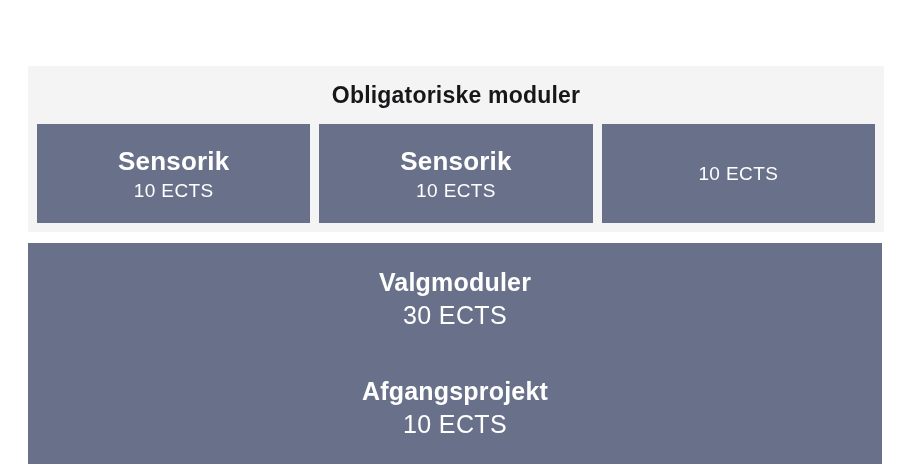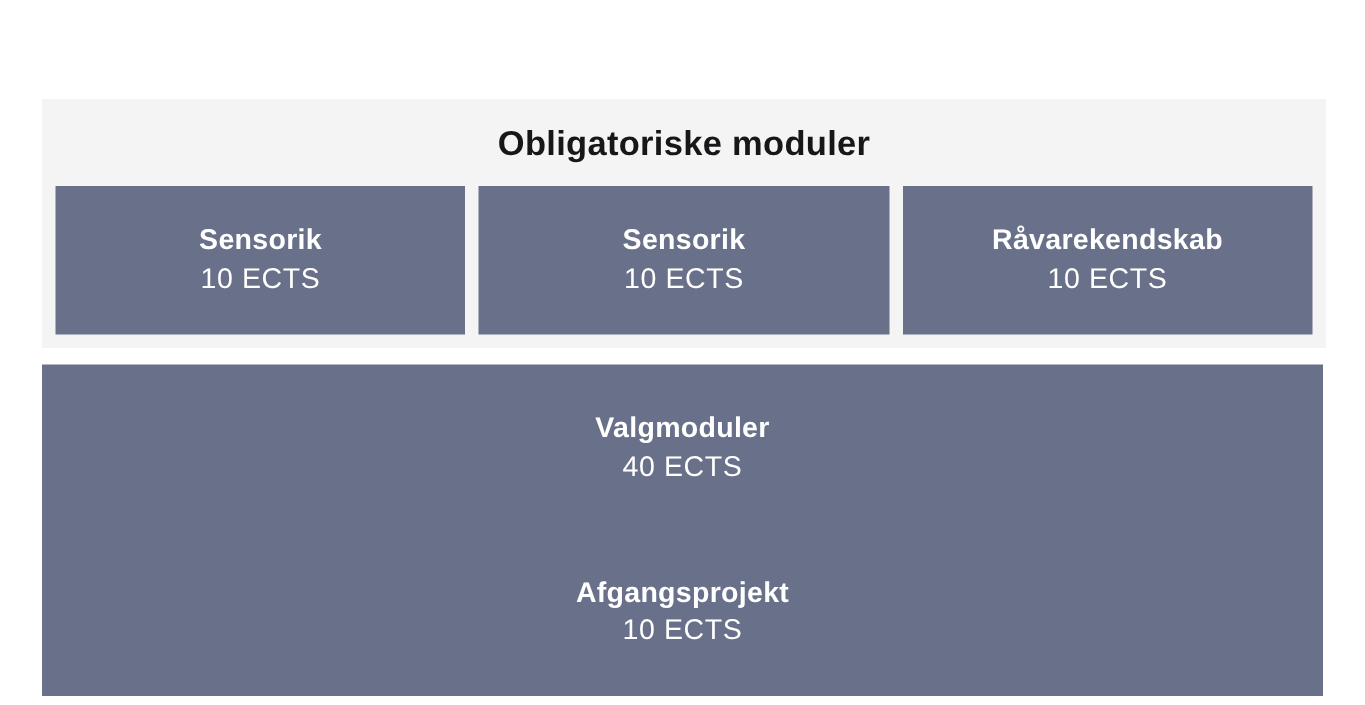--- a/index.html
+++ b/index.html
@@ -69,21 +69,21 @@
     box-sizing: border-box;
     text-align: center;
   }
 
   .module-row .block {
     flex: 1 1 0;
     height: 99px;
   }
 
   .block .block-name {
-    font-size: 19px;
+    font-size: 26px;
     font-weight: bold;
     line-height: 1.32;
     letter-spacing: 0.2px;
     white-space: nowrap;
   }
 
   .block .block-ects {
     font-size: 19px;
     font-weight: normal;
     line-height: 1.32;
@@ -93,21 +93,21 @@
 
   
   .wide-bar {
     position: absolute;
     left: 28px;
     width: 854px;
   }
 
   .wide-bar .block-name,
   .wide-bar .block-ects {
-    font-size: 19px;
+    font-size: 25px;
   }
 
   .bar-electives {
     top: 207px;
     height: 111px;
   }
 
   .bar-final {
     top: 316px;
     height: 112px;
@@ -128,30 +128,29 @@
         <div class="block-name">Sensorik</div>
         <div class="block-ects">10 ECTS</div>
       </div>
 
       <div class="block">
         <div class="block-name">Sensorik</div>
         <div class="block-ects">10 ECTS</div>
       </div>
 
       <div class="block">
-        <div class="block-name">Råvarekendskab</div>
         <div class="block-ects">10 ECTS</div>
       </div>
 
     </div>
   </div>
 
   <div class="block wide-bar bar-electives">
     <div class="block-name">Valgmoduler</div>
-    <div class="block-ects">40 ECTS</div>
+    <div class="block-ects">30 ECTS</div>
   </div>
 
   <div class="block wide-bar bar-final">
     <div class="block-name">Afgangsprojekt</div>
     <div class="block-ects">10 ECTS</div>
   </div>
 
 </div>
 
 </body></html>

